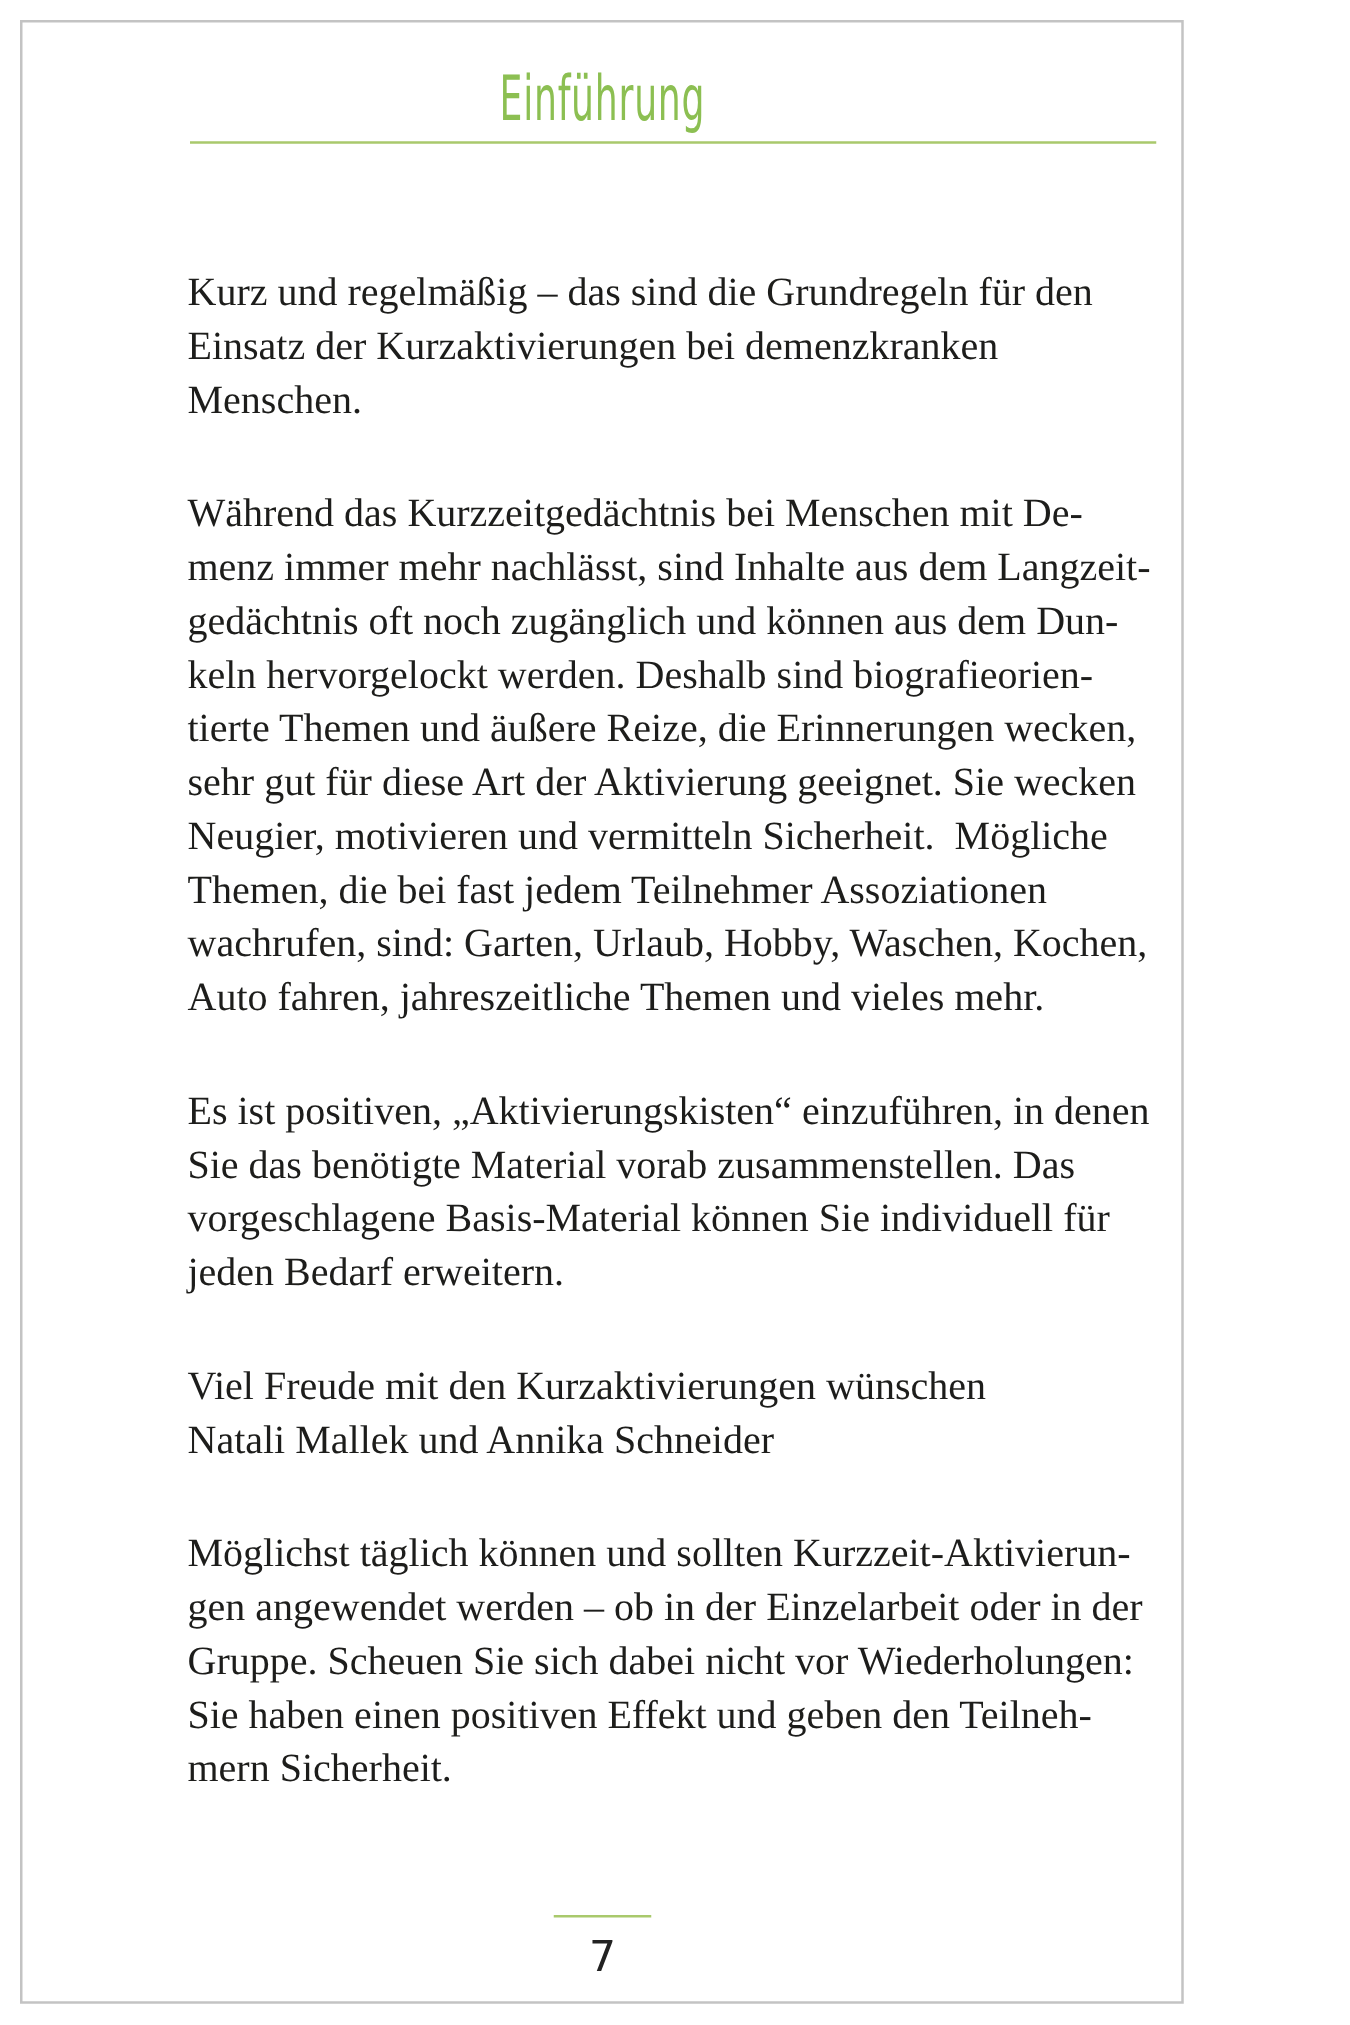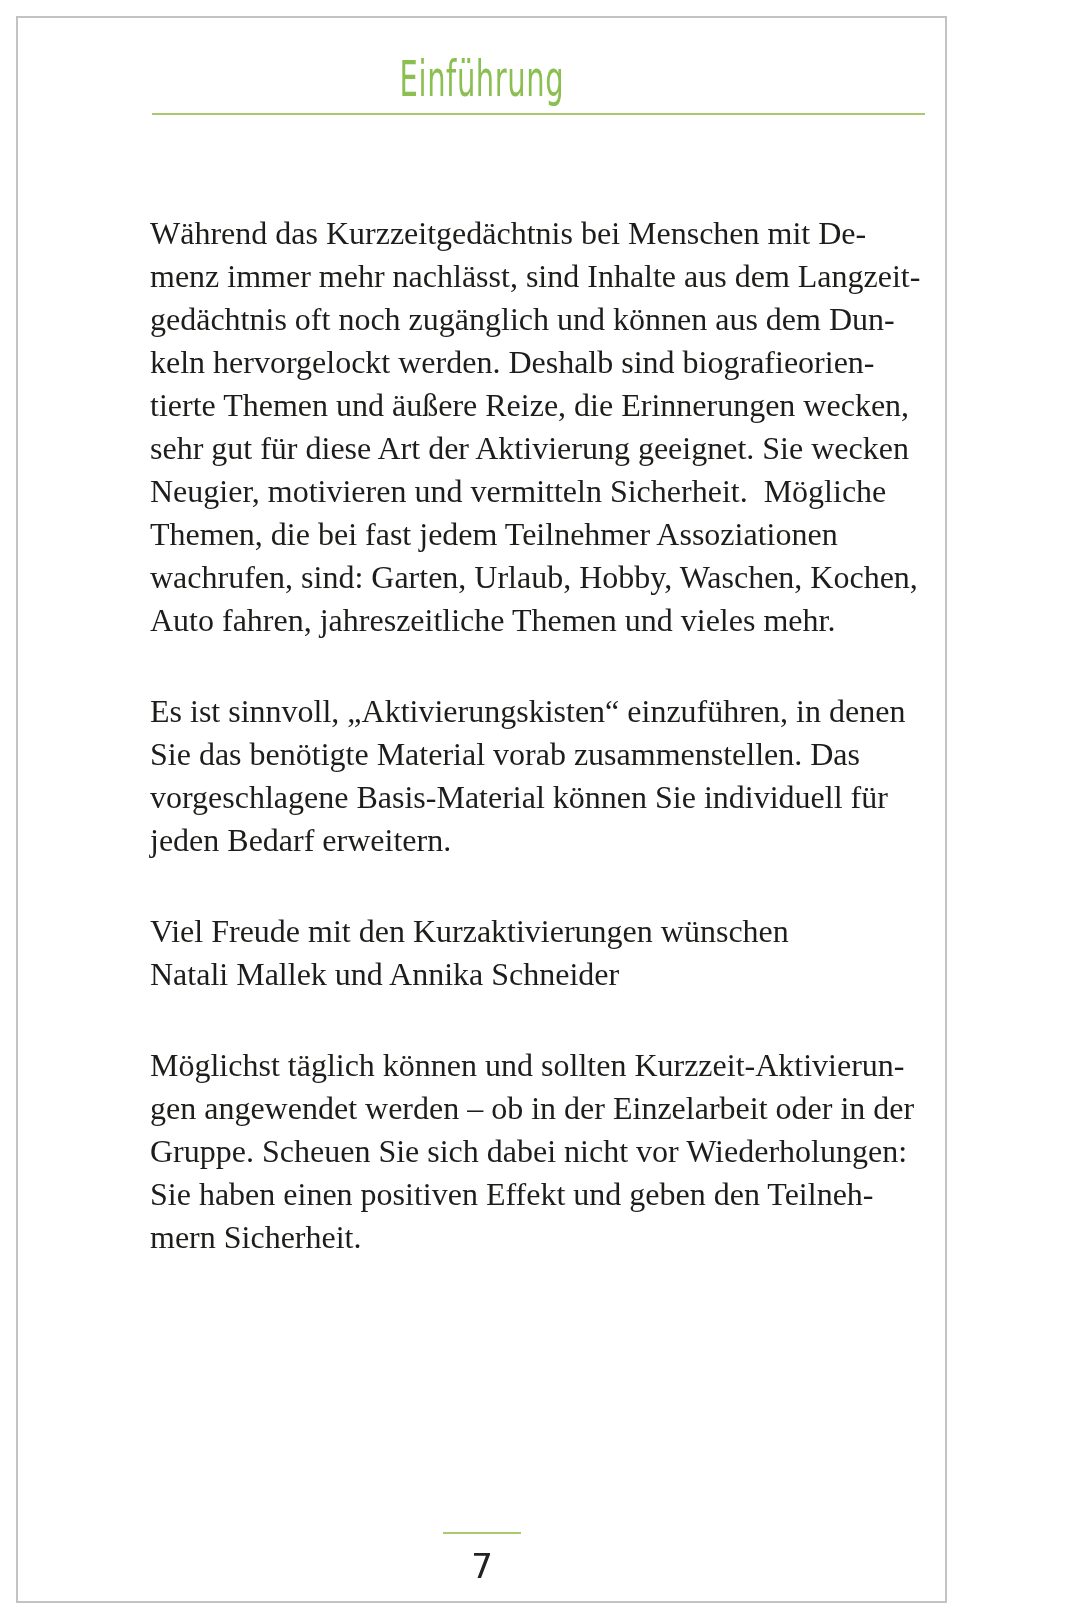--- a/index.html
+++ b/index.html
@@ -99,31 +99,34 @@
 
   <div class="page-frame"></div>
 
   <header class="page-header">
     <h1 class="page-title">Einführung</h1>
   </header>
 
   <div class="title-rule"></div>
 
   <main class="page-body">
+    <p>Kurz und regelmäßig – das sind die Grundregeln für den
+Einsatz der Kurzaktivierungen bei demenzkranken
+Menschen.</p>
     <p>Während das Kurzzeitgedächtnis bei Menschen mit De-
 menz immer mehr nachlässt, sind Inhalte aus dem Langzeit-
 gedächtnis oft noch zugänglich und können aus dem Dun-
 keln hervorgelockt werden. Deshalb sind biografieorien-
 tierte Themen und äußere Reize, die Erinnerungen wecken,
 sehr gut für diese Art der Aktivierung geeignet. Sie wecken
 Neugier, motivieren und vermitteln Sicherheit.  Mögliche
 Themen, die bei fast jedem Teilnehmer Assoziationen
 wachrufen, sind: Garten, Urlaub, Hobby, Waschen, Kochen,
 Auto fahren, jahreszeitliche Themen und vieles mehr.</p>
-    <p>Es ist sinnvoll, „Aktivierungskisten“ einzuführen, in denen
+    <p>Es ist positiven, „Aktivierungskisten“ einzuführen, in denen
 Sie das benötigte Material vorab zusammenstellen. Das
 vorgeschlagene Basis-Material können Sie individuell für
 jeden Bedarf erweitern.</p>
     <p>Viel Freude mit den Kurzaktivierungen wünschen
 Natali Mallek und Annika Schneider</p>
     <p>Möglichst täglich können und sollten Kurzzeit-Aktivierun-
 gen angewendet werden – ob in der Einzelarbeit oder in der
 Gruppe. Scheuen Sie sich dabei nicht vor Wiederholungen:
 Sie haben einen positiven Effekt und geben den Teilneh-
 mern Sicherheit.</p>

